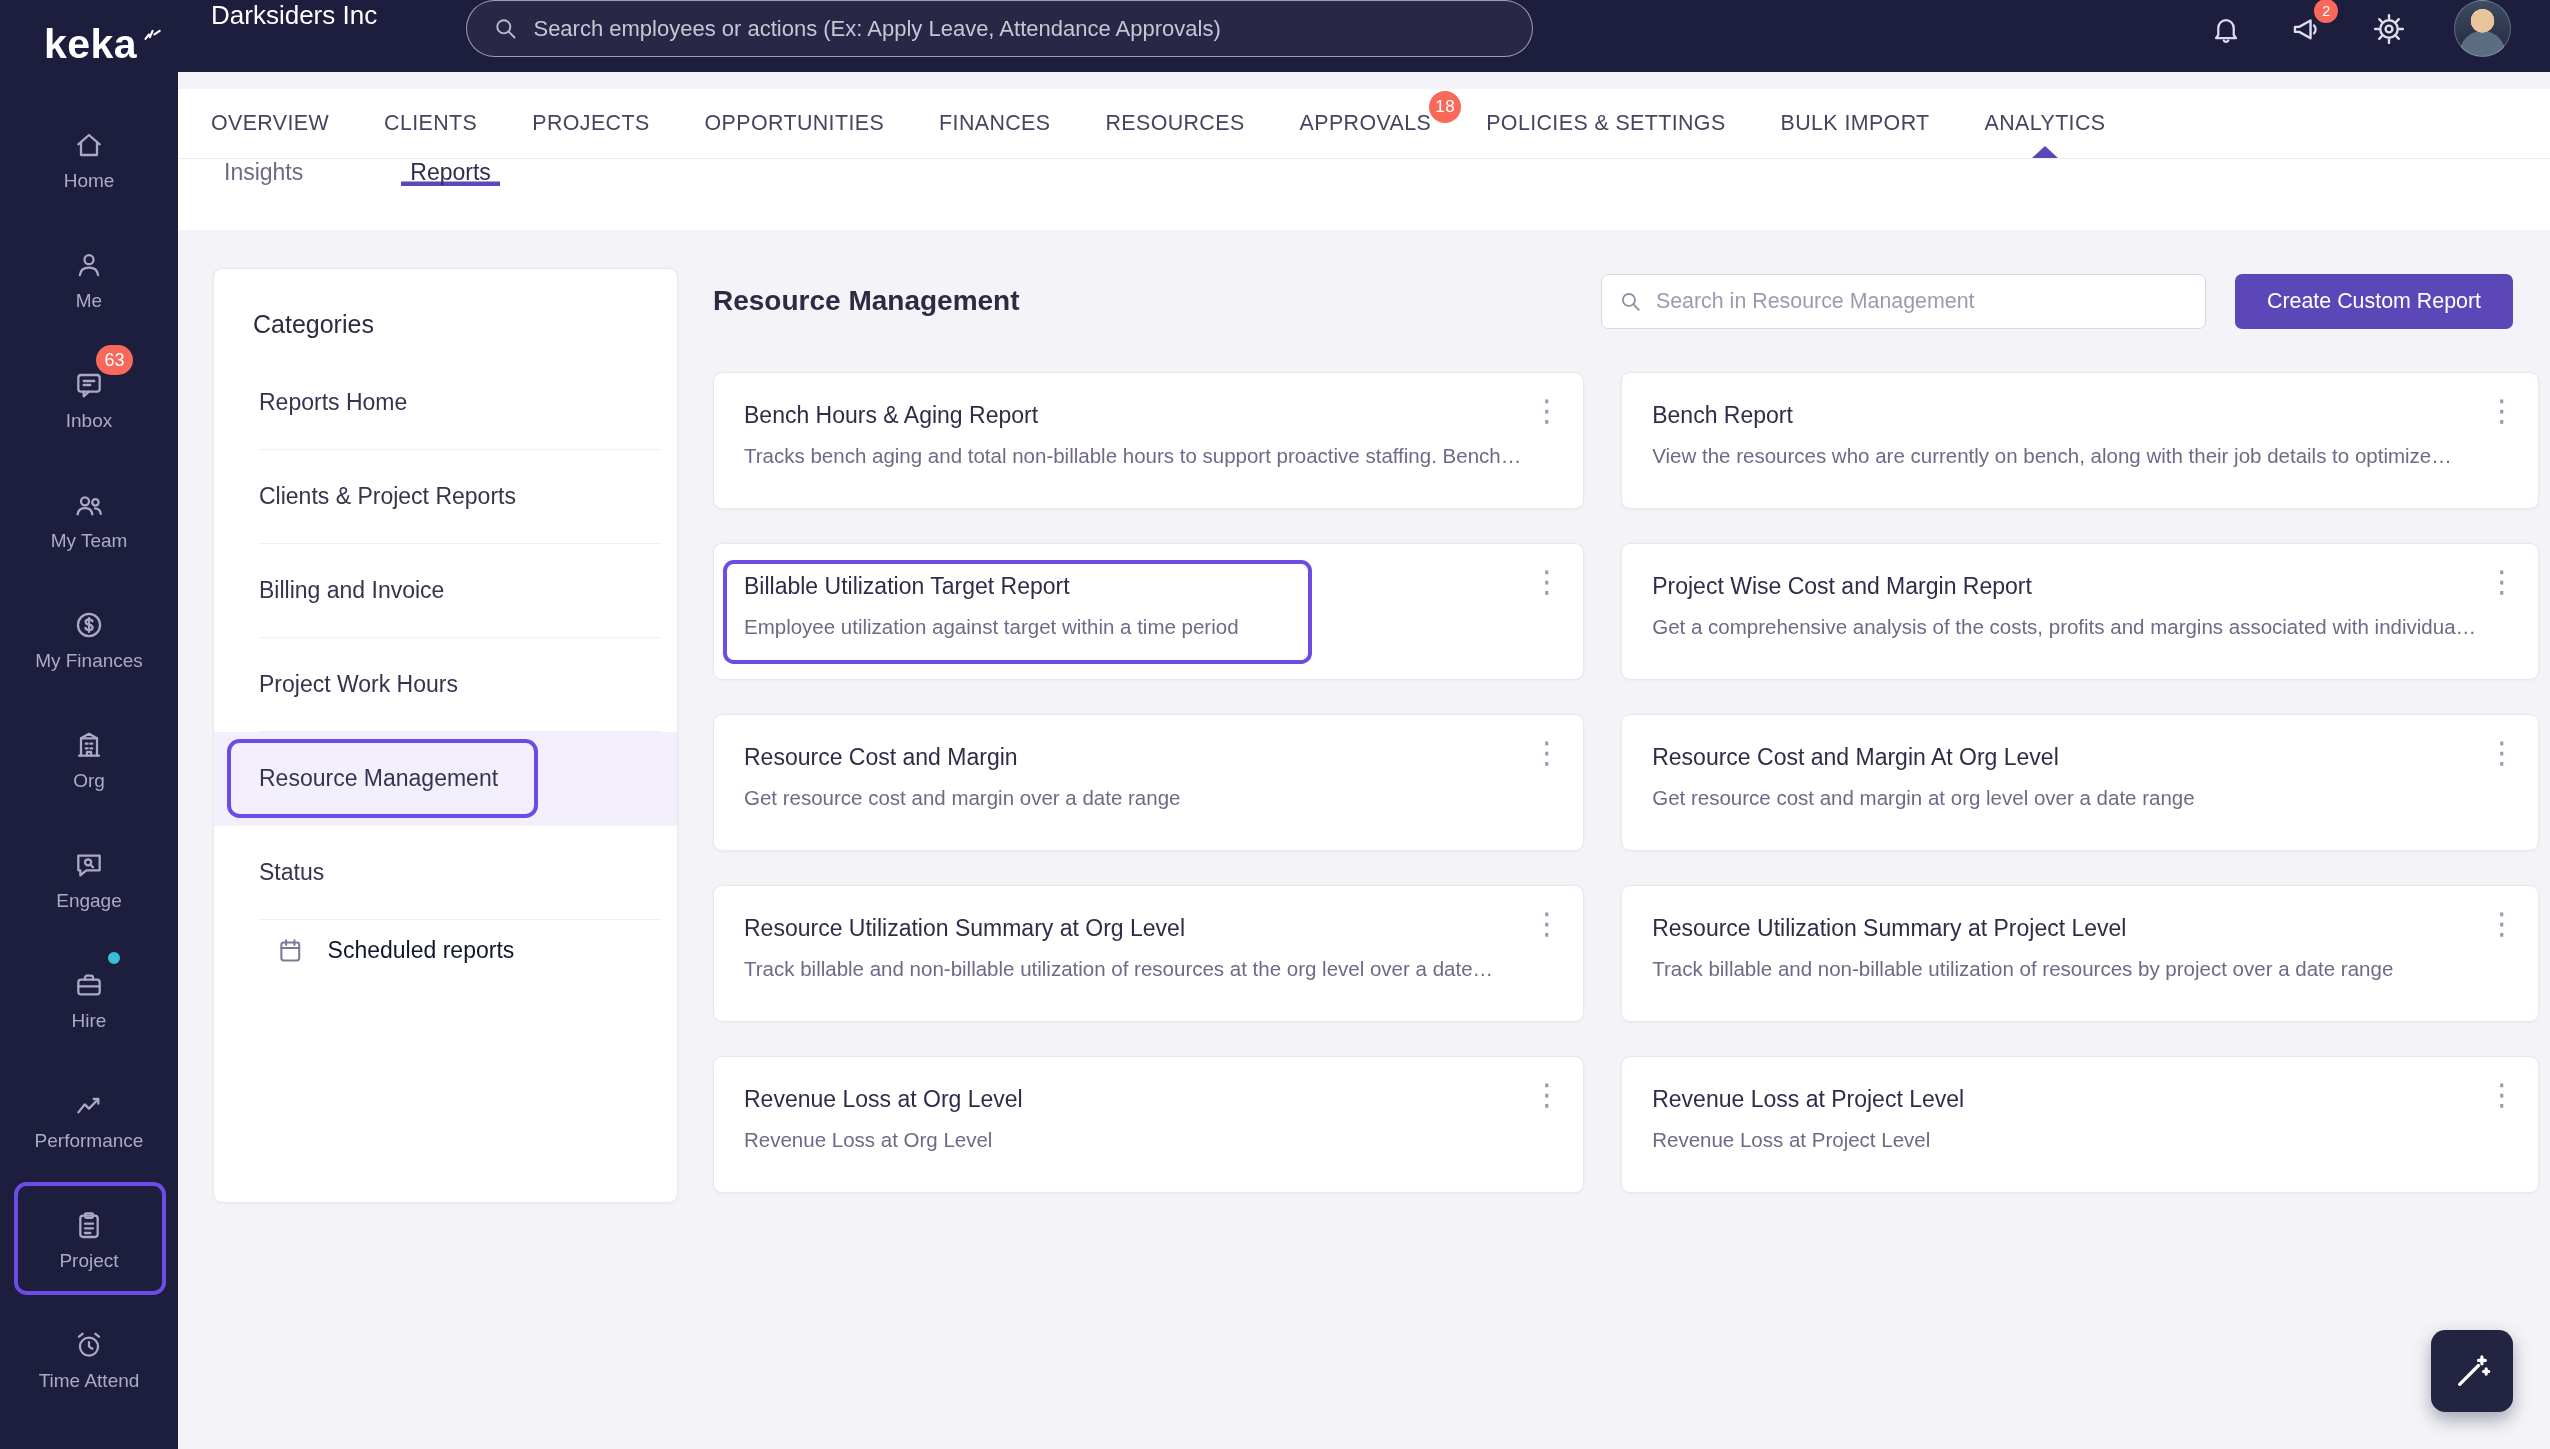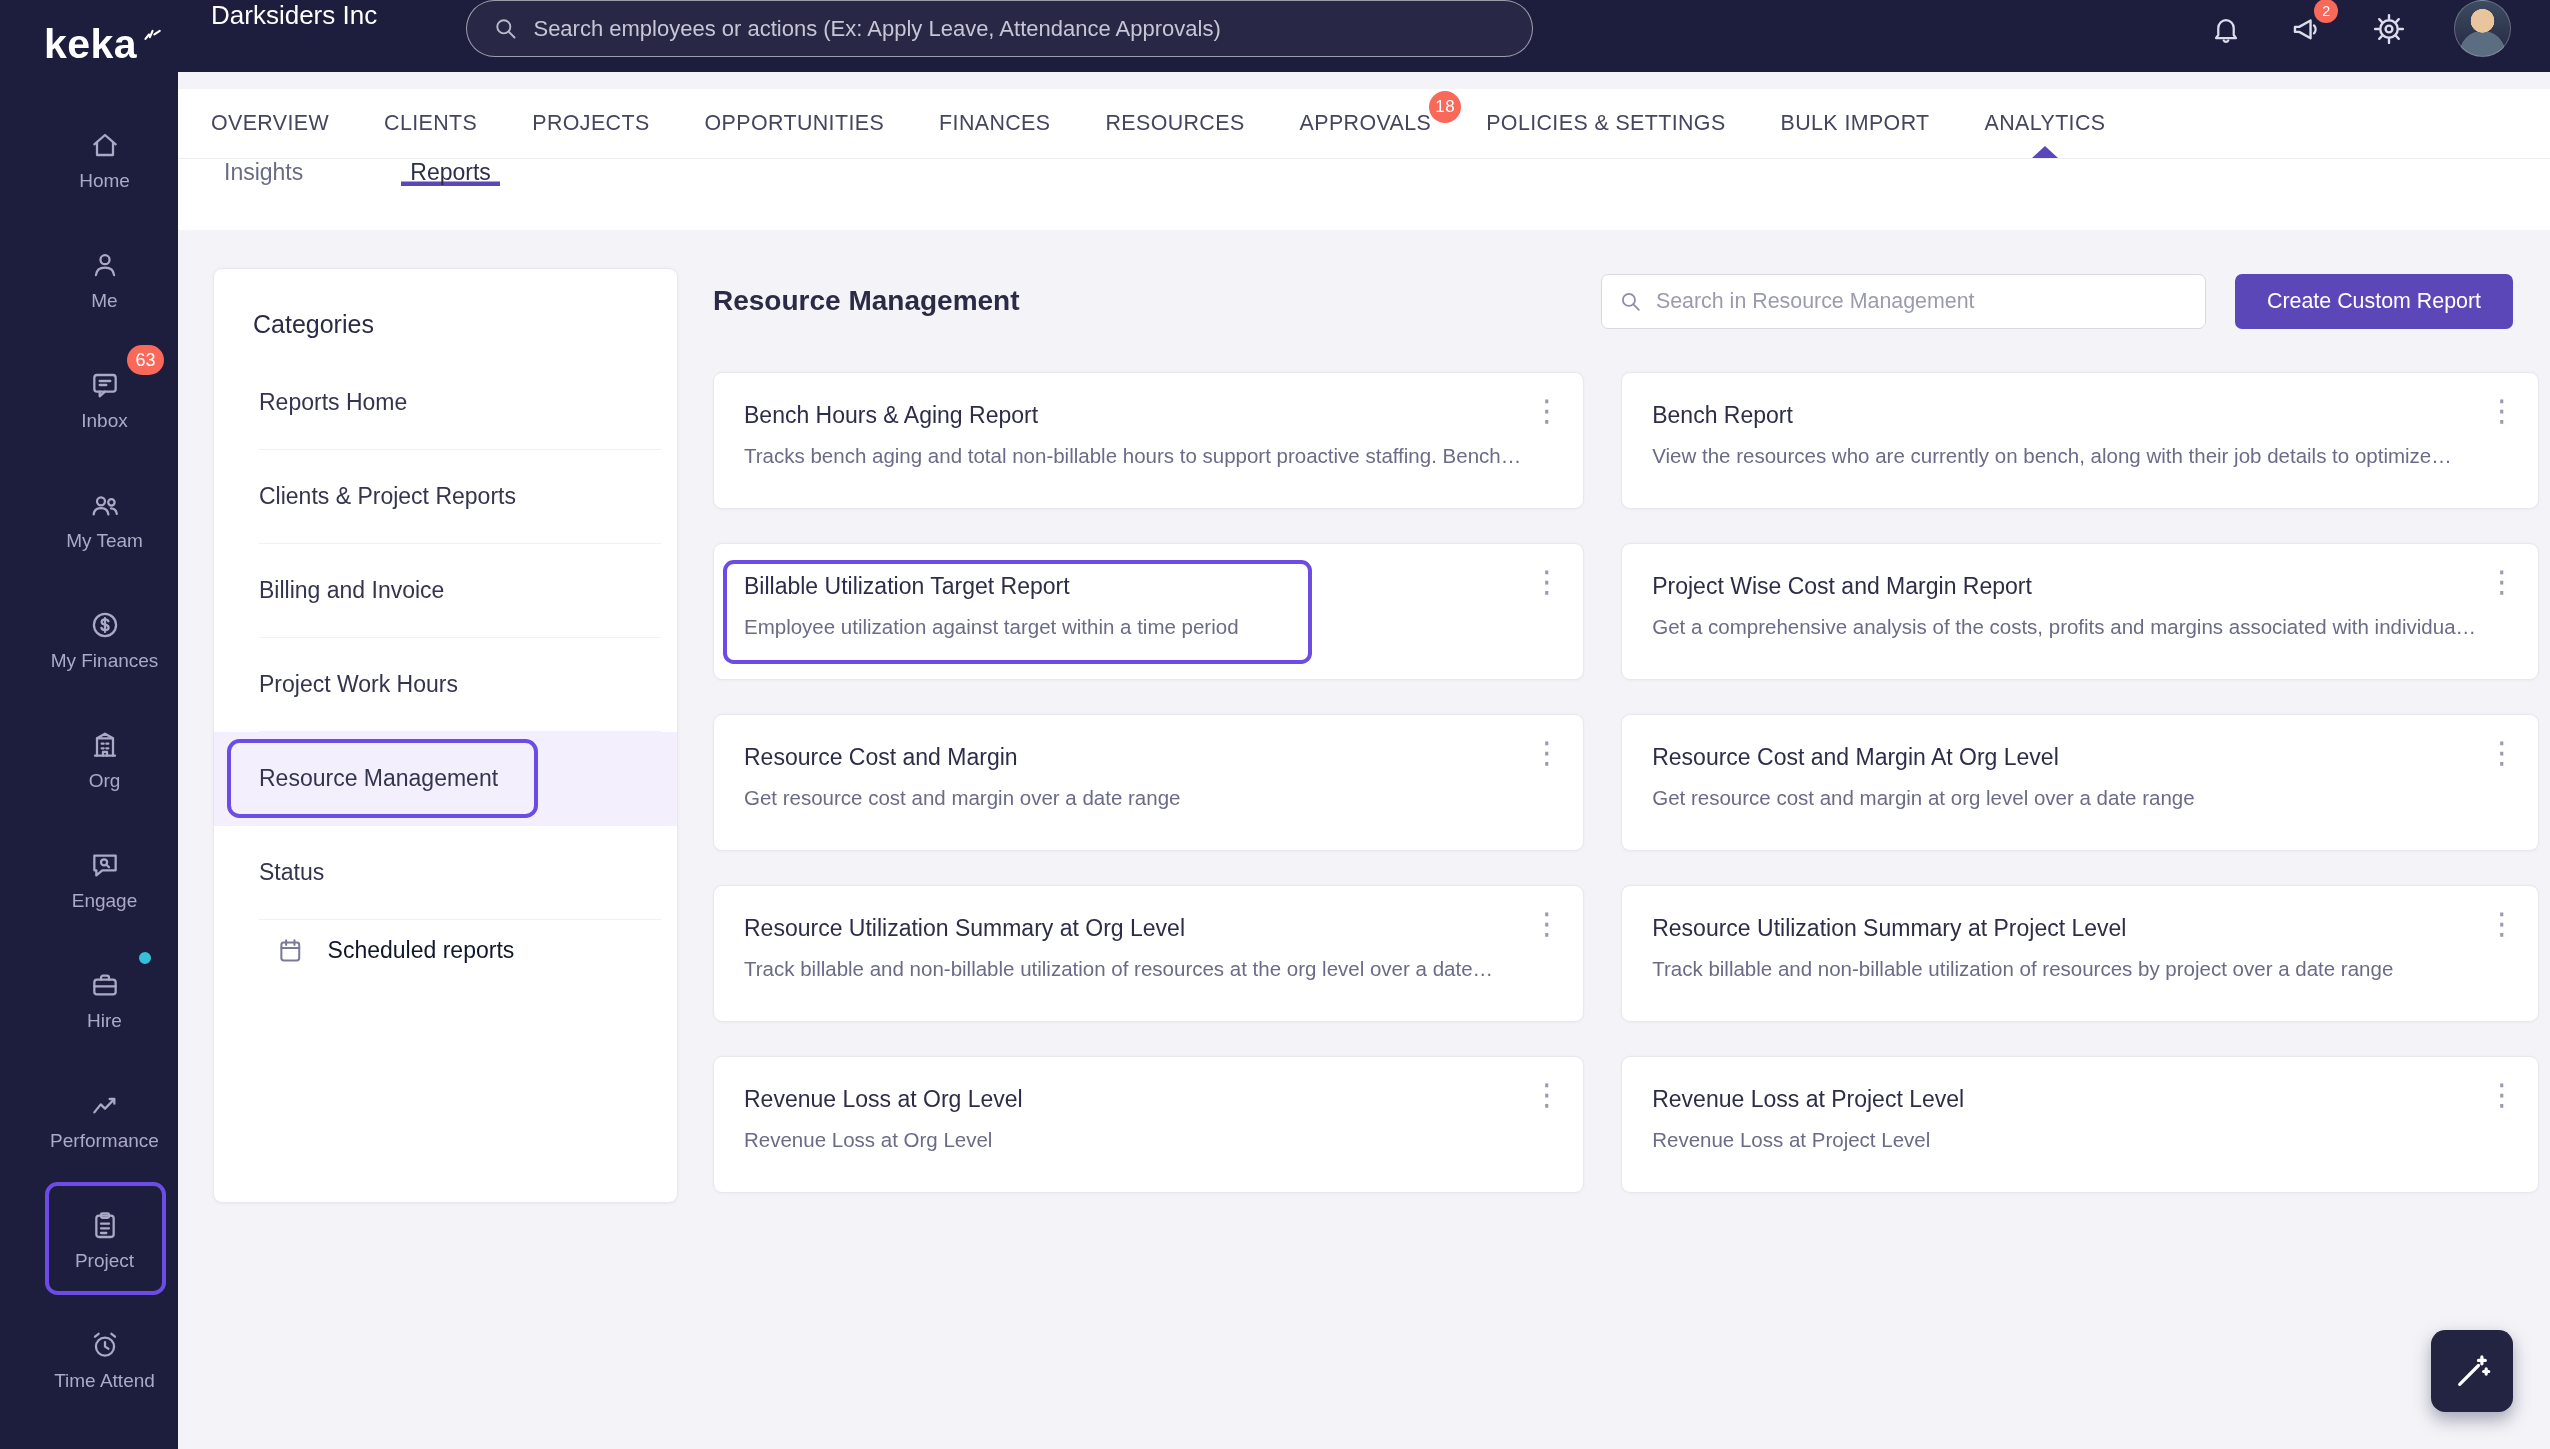--- a/index.html
+++ b/index.html
@@ -26,21 +26,21 @@
             background:
               radial-gradient(circle at 50% 36%, #e9c59e 0%, #e9c59e 26%, rgba(0,0,0,0) 27%),
               radial-gradient(circle at 50% 96%, #5b6d80 0%, #5b6d80 38%, rgba(0,0,0,0) 39%),
               linear-gradient(180deg,#3c4c60 0%, #262642 100%); }
 
   
   .sidebar { position:absolute; left:0; top:0; width:178px; height:100%; background:var(--dark,#1d1d3d); z-index:6; }
   .logo { height:89px; display:flex; align-items:center; justify-content:center; color:#fff; gap:3.6px;margin-left:28px; }
   .logo-text { font-size:41px; font-weight:700; letter-spacing:0.4px; }
   .logo-spark { margin-top:-23px; color:#fff; }
-  .side-nav { position:absolute; top:100px; left:0; right:0;padding-left:31px; }
+  .side-nav { position:absolute; top:100px; left:0; right:0; }
   .side-item { position:relative; height:120px; display:flex; flex-direction:column; align-items:center;
                justify-content:center; gap:9px; color:#abaac6; cursor:pointer; }
   .side-item .slabel { font-size:19px; }
   .side-item.highlighted::before { content:""; position:absolute; left:14.3px; right:12.5px; top:1.8px; bottom:5.4px;
                border:4.5px solid var(--annotation,#6d4ce6); border-radius:12.5px; pointer-events:none; }
   .side-badge { position:absolute; top:5.4px; left:96px; min-width:37px; height:30px; border-radius:15px;
                 background:var(--badge,#f9695a); color:#fff; font-size:18px; display:flex; align-items:center;
                 justify-content:center; padding:0 5.4px; }
   .side-dot { position:absolute; top:9px; left:105px; width:18px; height:18px; border-radius:50%;
               background:#35c0d8; border:3.6px solid var(--dark,#1d1d3d); }

